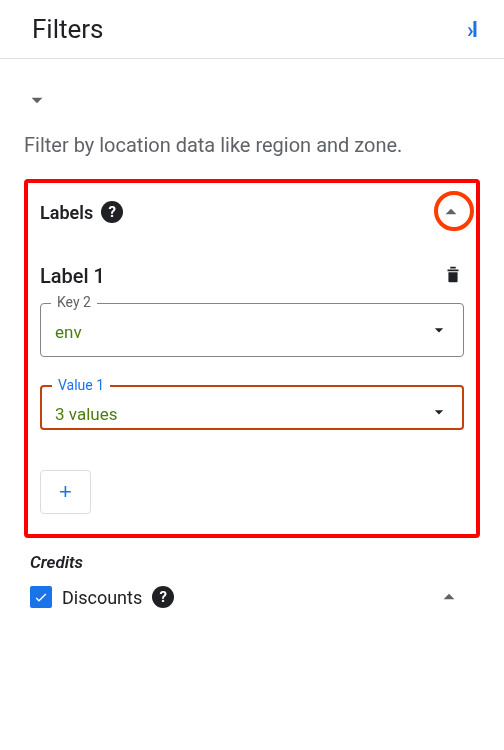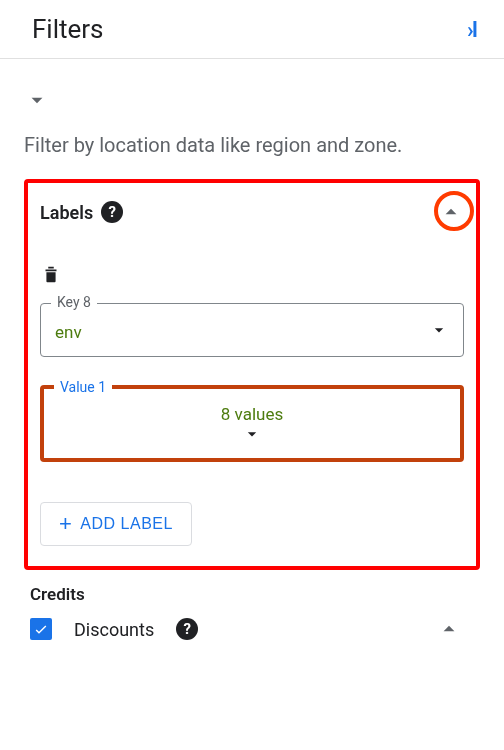--- a/index.html
+++ b/index.html
@@ -116,23 +116,22 @@
       border: 1px solid #80868b;
       border-radius: 4px;
       padding: 16px 14px 12px 14px;
       display: flex;
       align-items: center;
       justify-content: space-between;
       cursor: pointer;
       margin-bottom: 28px;
     }
     .outlined-field.active {
-      border: 4px solid #c2410c;
-      padding: 15px 13px 10px 13px;
-      flex-direction: column;
+      border: 2px solid #c2410c;
+      padding: 15px 13px 2px 13px;
     }
     .field-legend {
       position: absolute;
       top: -10px;
       left: 10px;
       background: #fff;
       padding: 0 6px;
       font-size: 14px;
       color: #5f6368;
     }
@@ -171,21 +170,21 @@
       margin-left: 6px;
     }
     .credits-title {
       font-size: 17px;
       font-weight: 600;
       color: #202124;
     }
     .checkbox-row {
       display: flex;
       align-items: center;
-      gap: 22px;
+      gap: 10px;
       margin-top: 12px;
     }
     .checkbox {
       width: 22px;
       height: 22px;
       background: #1a73e8;
       border-radius: 2px;
       display: flex;
       align-items: center;
       justify-content: center;
@@ -230,55 +229,55 @@
       <span class="chevron" style="position:relative;">
         <svg width="26" height="26" viewBox="0 0 24 24">
             <path d="M7 14l5-5 5 5z"></path>
           </svg>
       </span>
     </div>
     <div class="highlight-circle" style="top:8px; right:2px;"></div>
 
 
     <div class="label-row">
+      <span class="label-title">Label 1</span>
       <span class="delete-icon">
         <svg width="22" height="22" viewBox="0 0 24 24">
             <path d="M6 7h12v2H6zM7 10h10v10a1 1 0 0 1-1 1H8a1 1 0 0 1-1-1V10zM9 4h6v2H9z"></path>
           </svg>
       </span>
     </div>
 
     <div class="outlined-field">
-      <span class="field-legend">Key 8</span>
+      <span class="field-legend">Key 2</span>
       <span class="field-value">env</span>
       <span class="dropdown-arrow">
         <svg width="20" height="20" viewBox="0 0 24 24">
             <path d="M7 10l5 5 5-5z"></path>
           </svg>
       </span>
     </div>
 
     <div class="outlined-field active">
       <span class="field-legend">Value 1</span>
-      <span class="field-value">8 values</span>
+      <span class="field-value">3 values</span>
       <span class="dropdown-arrow">
         <svg width="20" height="20" viewBox="0 0 24 24">
             <path d="M7 10l5 5 5-5z"></path>
           </svg>
       </span>
     </div>
 
     <button class="add-label-btn">
       <span class="plus">+</span>
-      <span>ADD LABEL</span>
     </button>
   </div>
 
   <div class="credits-section">
-    <div style="display:flex; align-items:center; justify-content:space-between;">
+    <div style="display:flex; align-items:center; justify-content:space-between;font-style:italic;">
       <span class="credits-title">Credits</span>
     </div>
     <div class="checkbox-row">
       <span class="checkbox">
         <svg width="16" height="16" viewBox="0 0 24 24">
             <path d="M9 16.2l-3.5-3.5L4 14.2l5 5 11-11-1.5-1.5z"></path>
           </svg>
       </span>
       <span class="checkbox-label">Discounts</span>
       <span class="help-icon">?</span>

